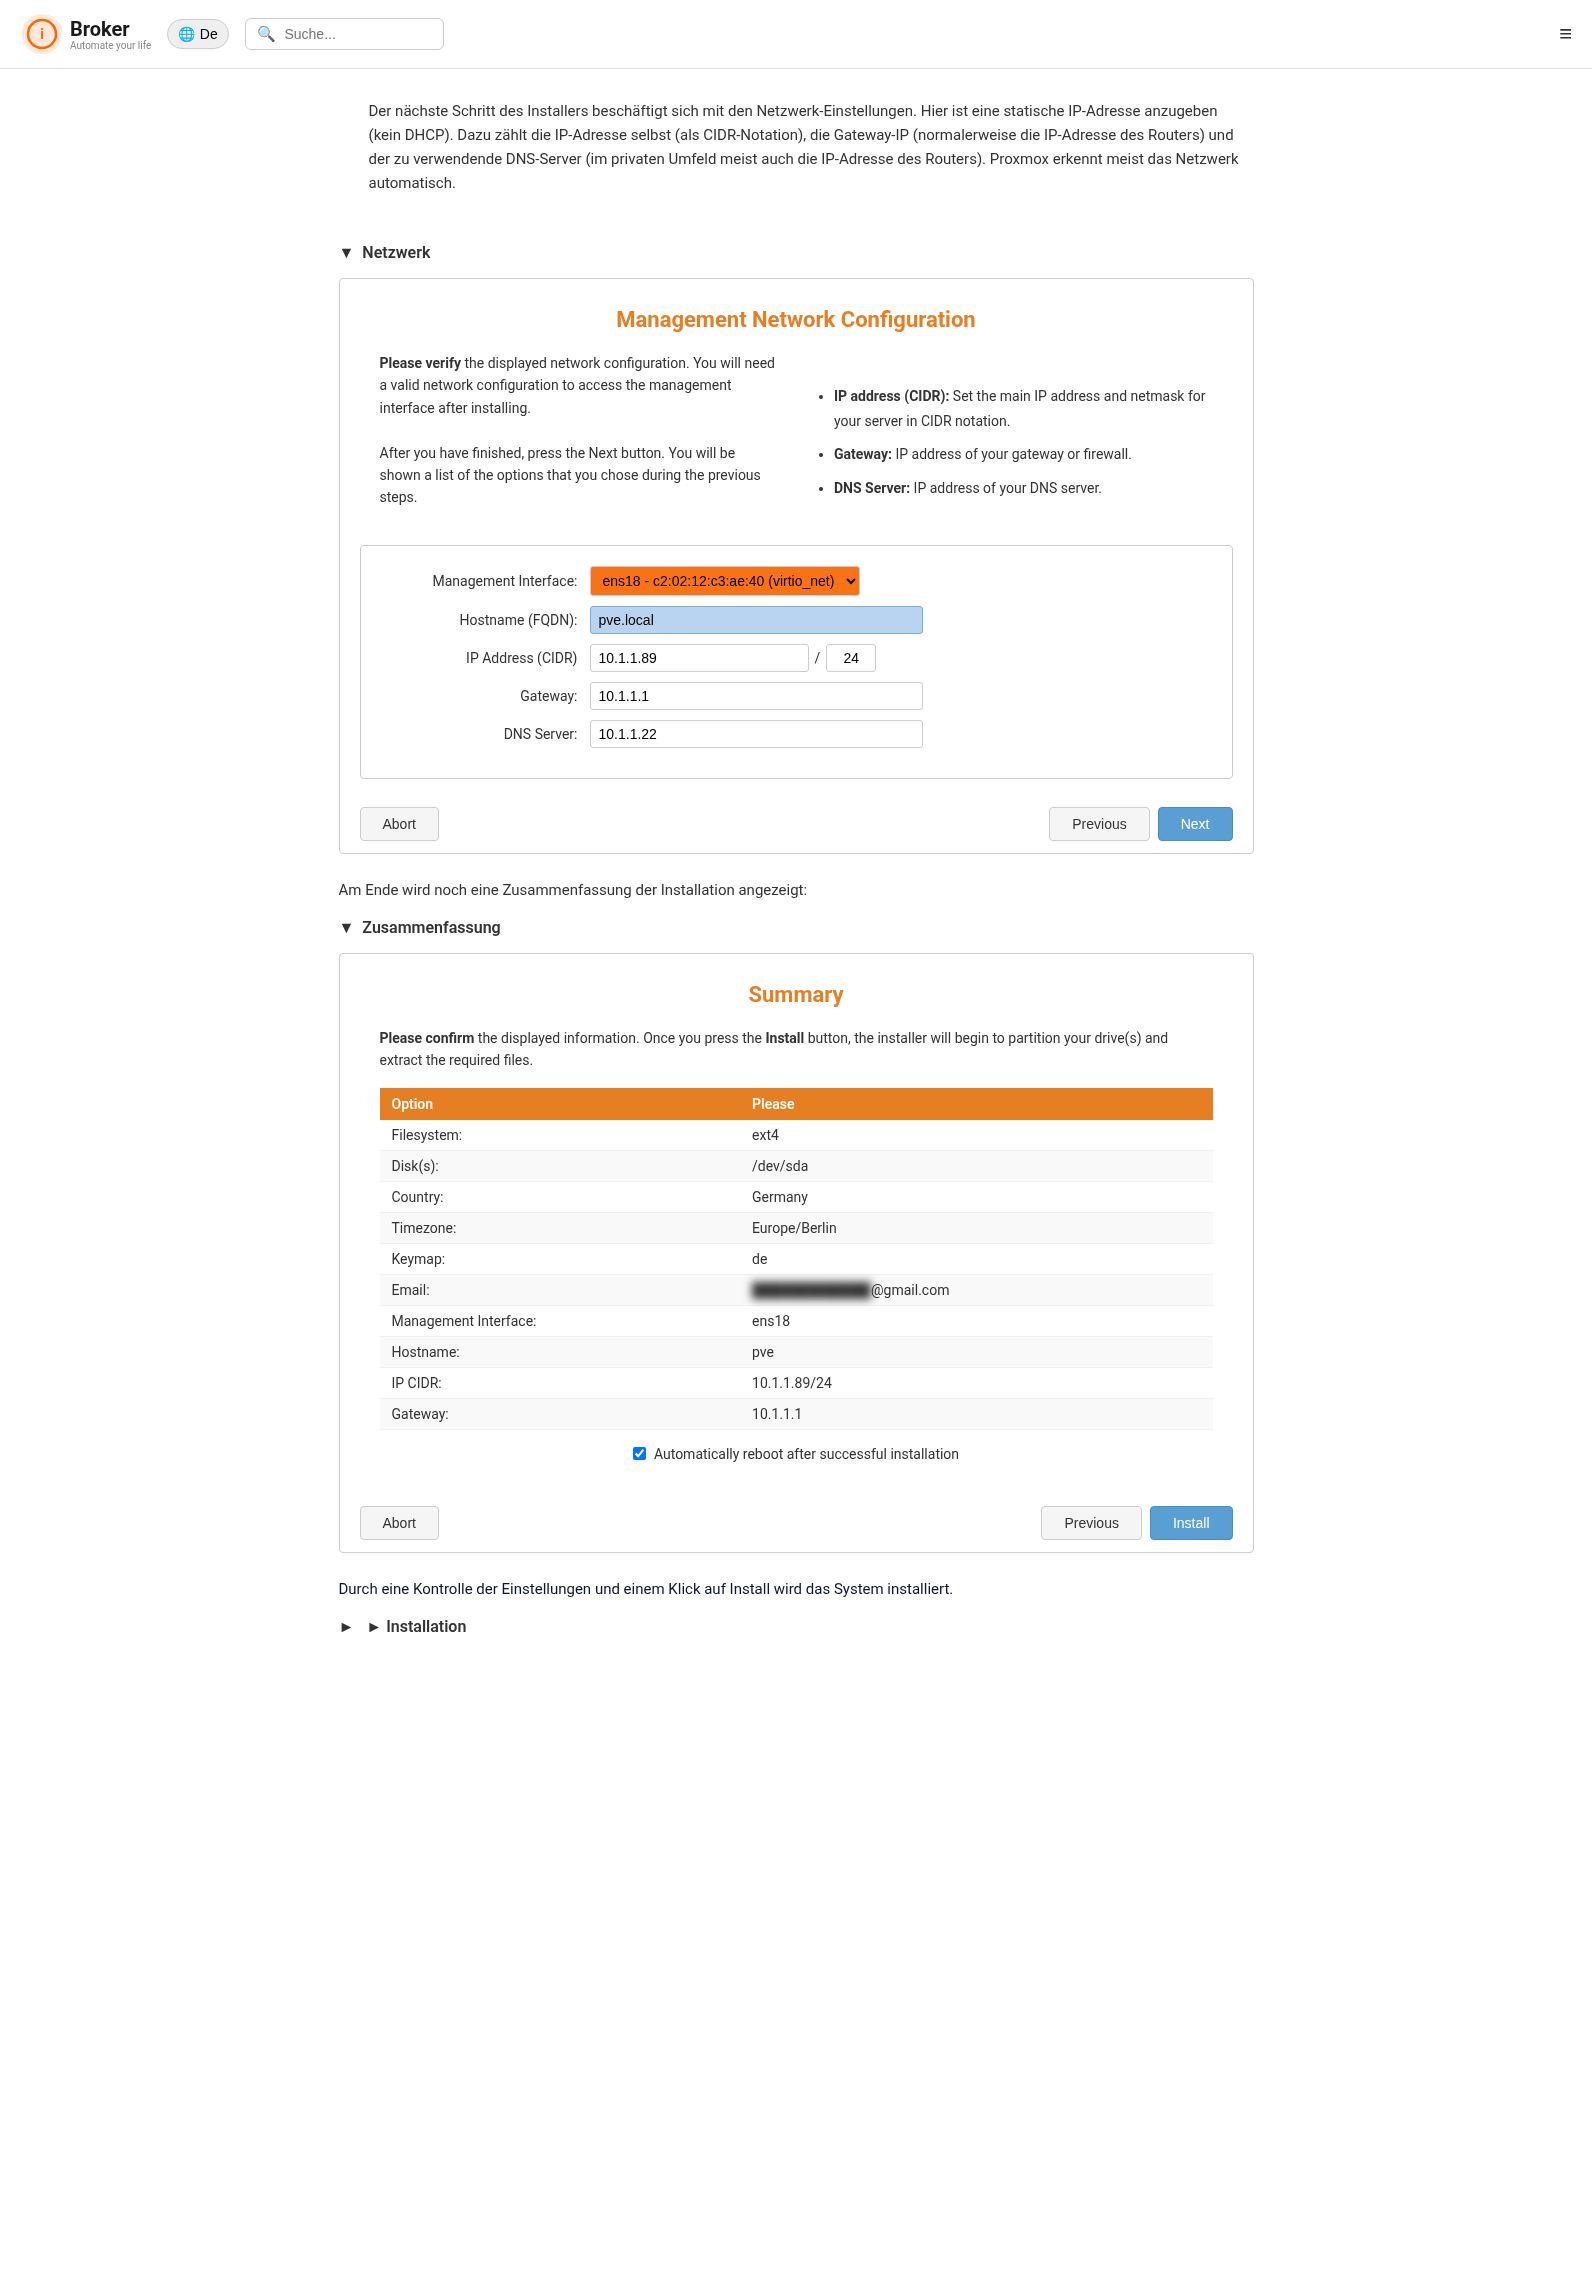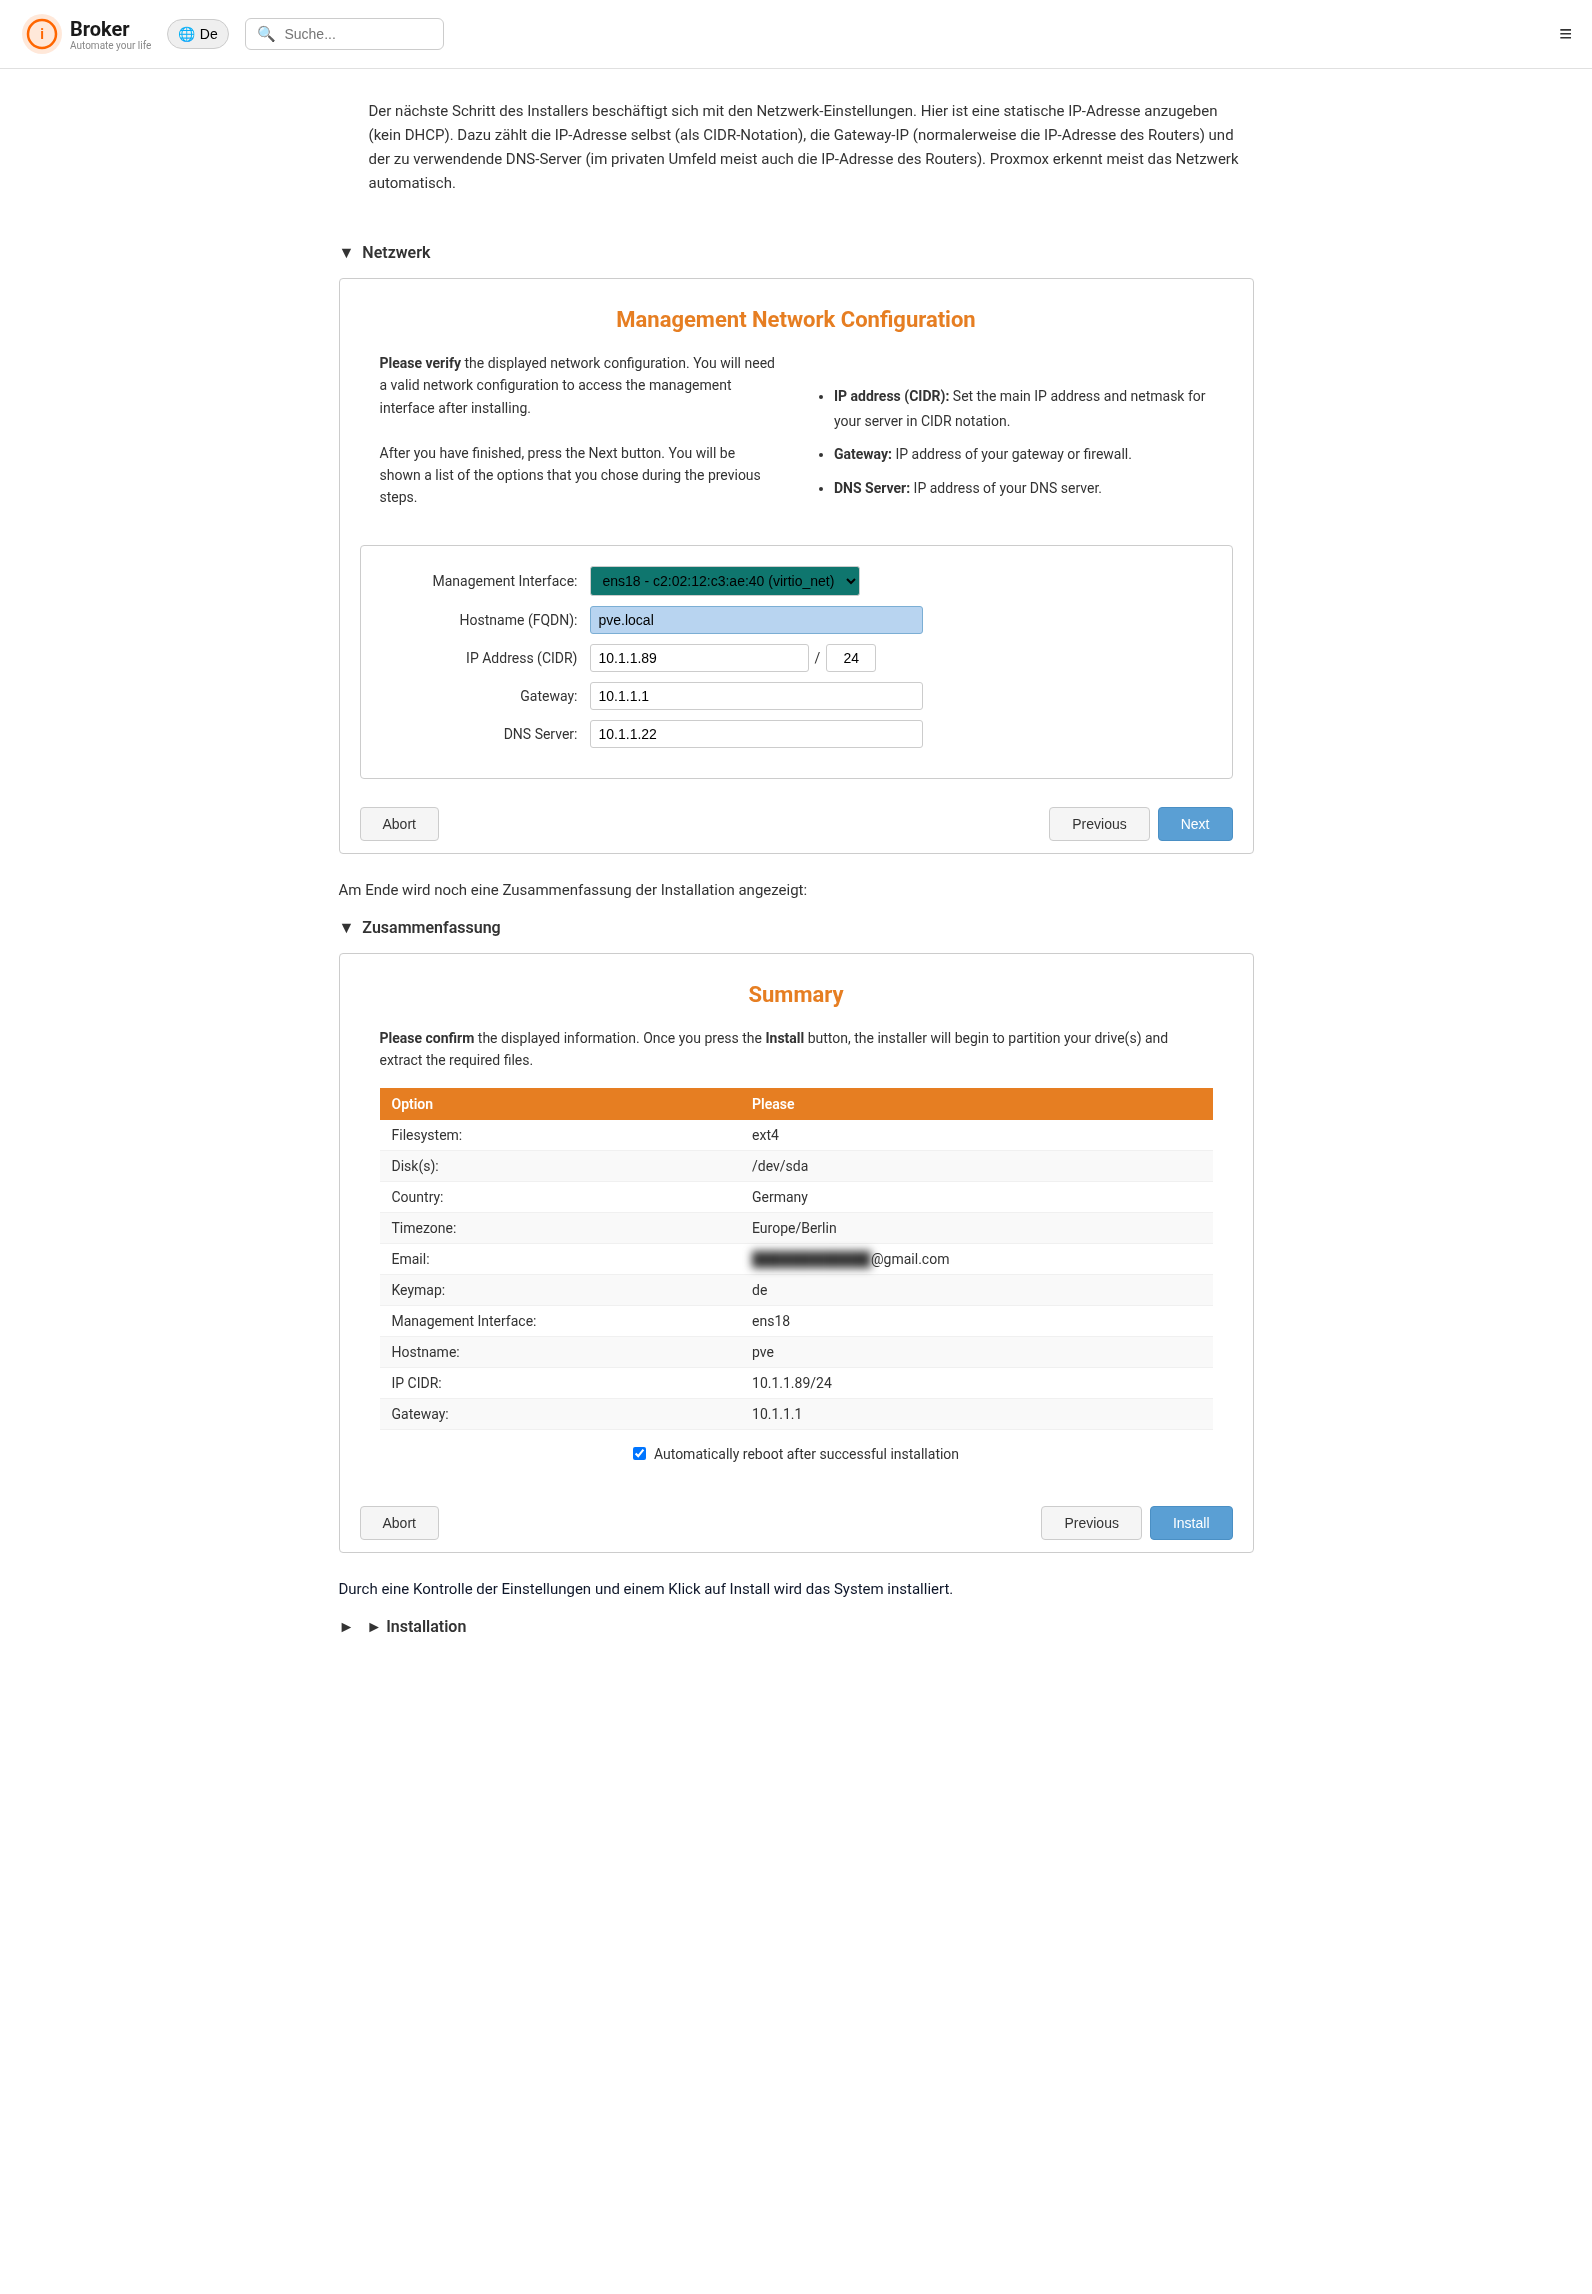--- a/index.html
+++ b/index.html
@@ -279,21 +279,21 @@
       padding: 16px 20px;
       font-size: 14px;
       color: #333;
     }
 
     .dropdown-select {
       padding: 5px 8px;
       border: 1px solid #ccc;
       border-radius: 3px;
       font-size: 14px;
-      background: #0f766e;
+      background: #f97316;
       cursor: pointer;
     }
 
     
     .footer-text {
       font-size: 15px;
       line-height: 1.6;
       color: #0f172a;
       margin: 20px 0 16px;
     }
@@ -457,26 +457,26 @@
             </tr>
             <tr>
               <td>Country:</td>
               <td>Germany</td>
             </tr>
             <tr>
               <td>Timezone:</td>
               <td>Europe/Berlin</td>
             </tr>
             <tr>
+              <td>Keymap:</td>
+              <td>de</td>
+            </tr>
+            <tr>
               <td>Email:</td>
               <td><span class="blurred-text">████████████</span>@gmail.com</td>
-            </tr>
-            <tr>
-              <td>Keymap:</td>
-              <td>de</td>
             </tr>
             <tr>
               <td>Management Interface:</td>
               <td>ens18</td>
             </tr>
             <tr>
               <td>Hostname:</td>
               <td>pve</td>
             </tr>
             <tr>

